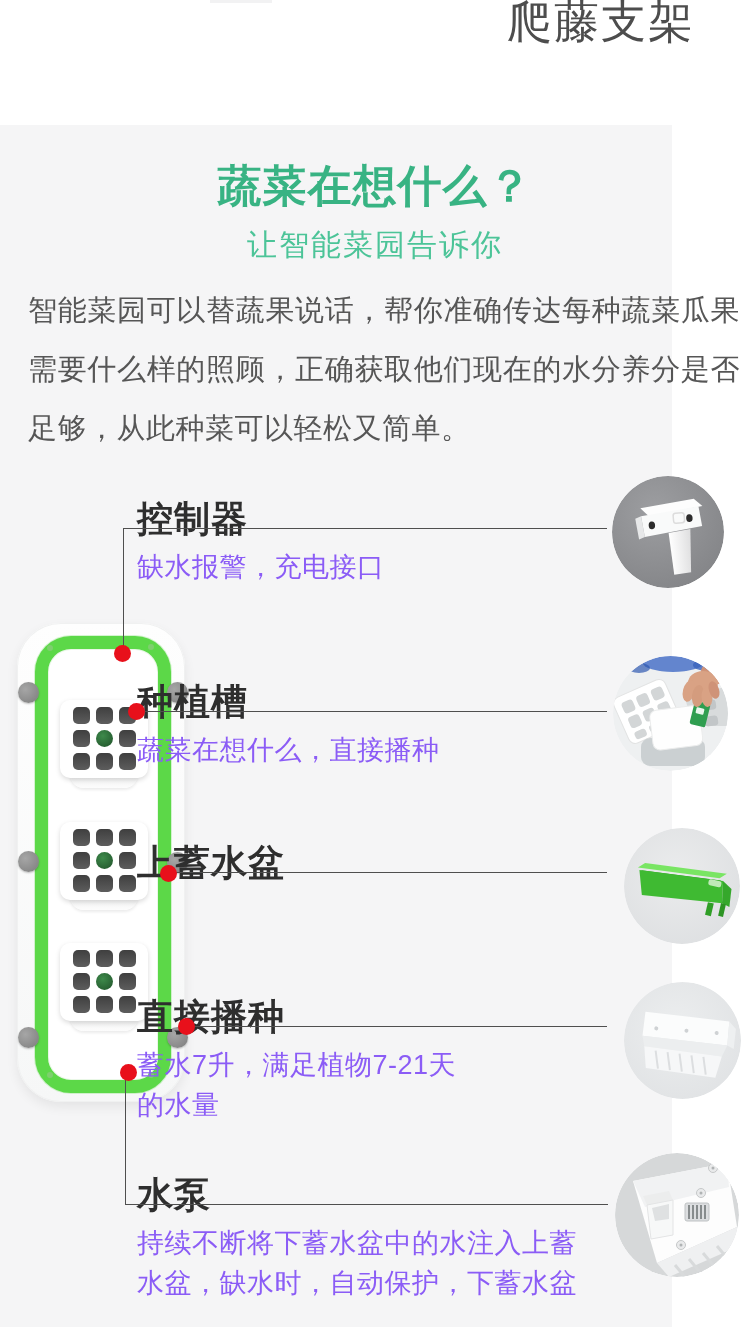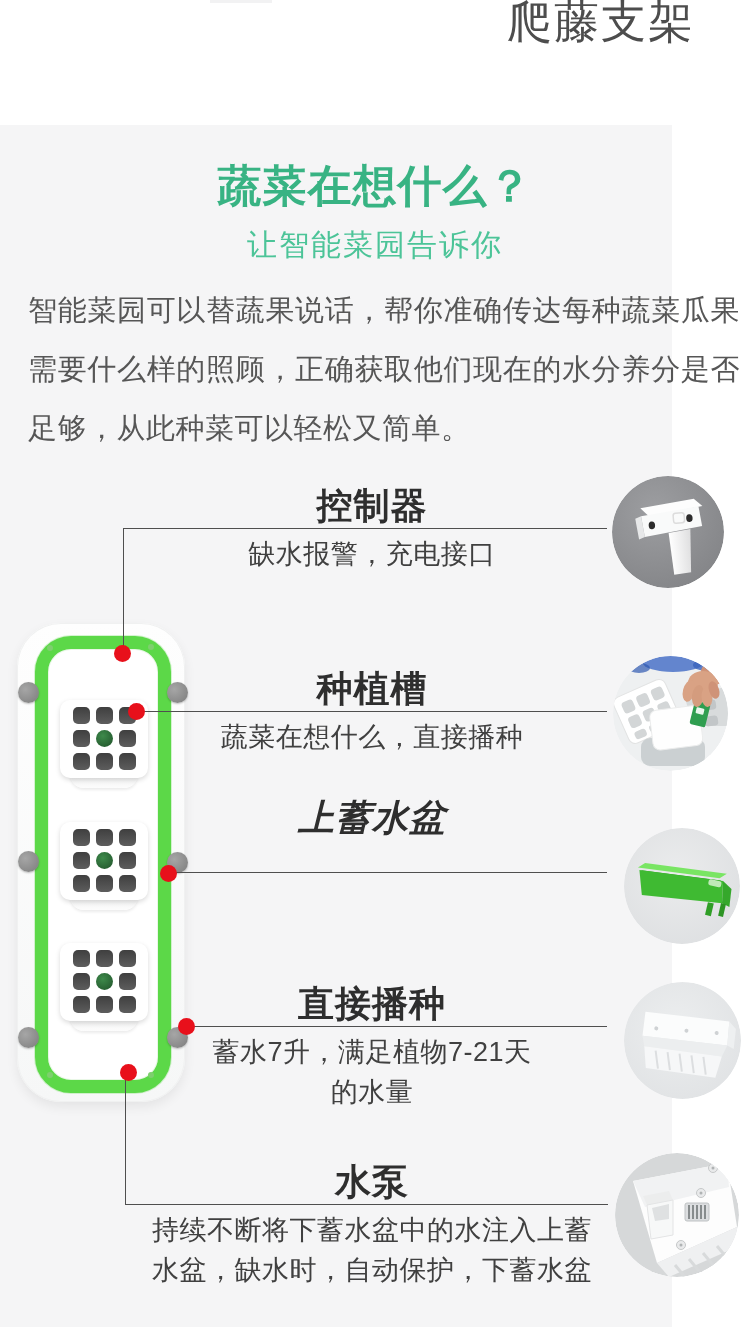--- a/index.html
+++ b/index.html
@@ -33,23 +33,23 @@
   .flap{position:absolute;left:70px;width:68px;height:30px;border-radius:0 0 14px 14px;
         background:linear-gradient(180deg,#e7e8e8,#fcfcfc);box-shadow:0 2px 3px rgba(0,0,0,.08);z-index:2;}
   .grid{display:grid;grid-template-columns:repeat(3,17px);grid-template-rows:repeat(3,17px);
         gap:6px;justify-content:center;padding-top:7px;}
   .hole{background:linear-gradient(180deg,#3f3f3f,#5d5d5d);border-radius:5px;}
   .hole.center{background:radial-gradient(circle at 40% 35%, #3e8a4b, #1f5129);border-radius:50%;}
   .rdot{position:absolute;width:17px;height:17px;border-radius:50%;background:#e8101b;z-index:6;}
   .cline{position:absolute;background:#4f4f4f;z-index:5;}
 
   
-  .ann{position:absolute;right:143px;width:470px;text-align:center;z-index:4;}
+  .ann{position:absolute;right:143px;width:470px;text-align:left;z-index:4;margin-top:13px;}
   .ann .t{font-size:36px;font-weight:700;color:#2e2e2e;line-height:44px;letter-spacing:1px;}
-  .ann .d{font-size:27px;color:#404040;line-height:40px;margin-top:6px;white-space:pre-line;letter-spacing:.5px;}
+  .ann .d{font-size:27px;color:#8b5cf6;line-height:40px;margin-top:6px;white-space:pre-line;letter-spacing:.5px;}
 
   .photo{position:absolute;border-radius:50%;overflow:hidden;z-index:4;}
   .photo svg{display:block;}
 </style>
 </head>
 <body>
 
 <div class="page">
 
   <div class="top-band">
@@ -139,21 +139,21 @@
   <div class="rdot" style="left:120px;top:1064px;"></div>
 
   <div class="ann" style="top:484px;">
     <div class="t">控制器</div>
     <div class="d">缺水报警，充电接口</div>
   </div>
   <div class="ann" style="top:667px;">
     <div class="t">种植槽</div>
     <div class="d">蔬菜在想什么，直接播种</div>
   </div>
-  <div class="ann" style="top:796px;font-style:italic;">
+  <div class="ann" style="top:828px;">
     <div class="t">上蓄水盆</div>
   </div>
   <div class="ann" style="top:982px;">
     <div class="t">直接播种</div>
     <div class="d">蓄水7升，满足植物7-21天
 的水量</div>
   </div>
   <div class="ann" style="top:1160px;">
     <div class="t">水泵</div>
     <div class="d">持续不断将下蓄水盆中的水注入上蓄

